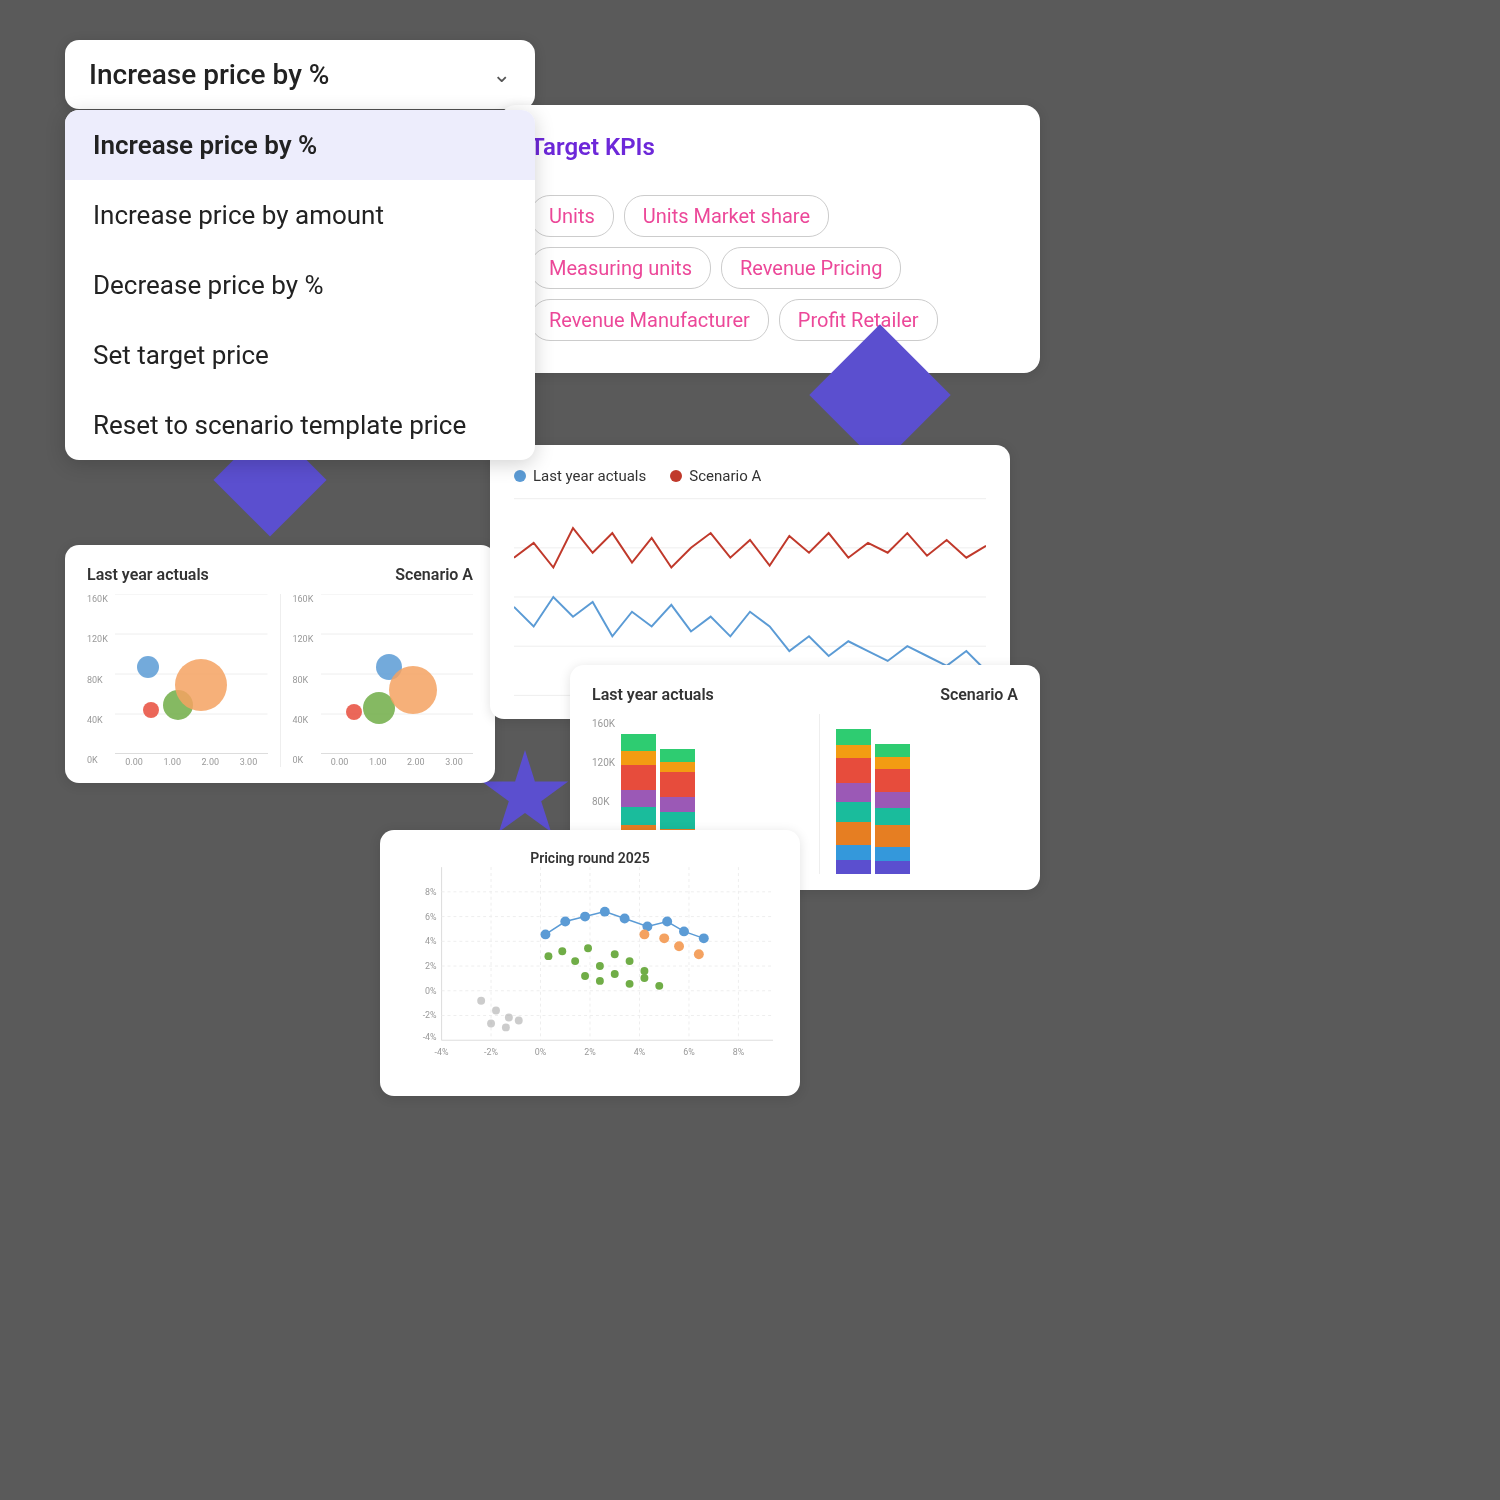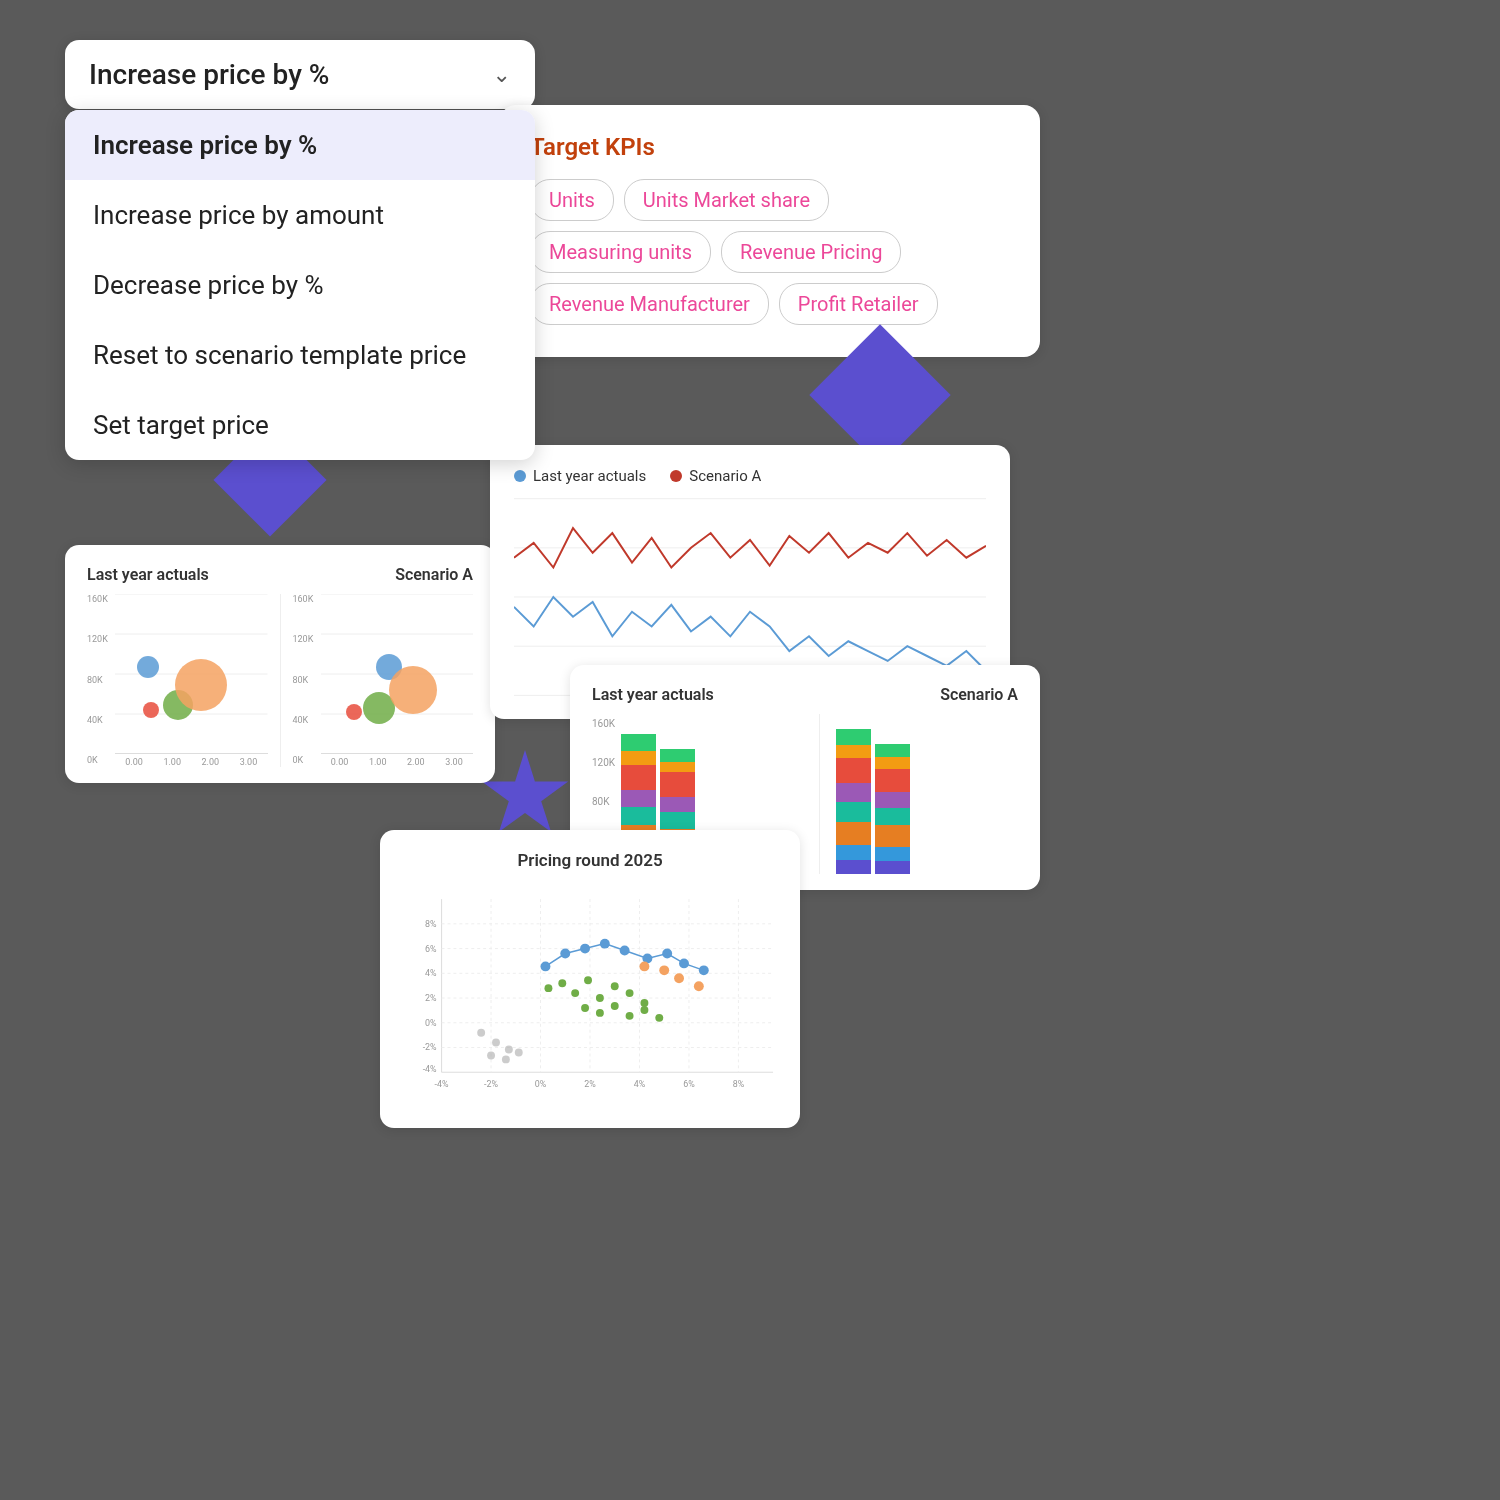--- a/index.html
+++ b/index.html
@@ -67,22 +67,22 @@
       left: 500px;
       width: 540px;
       background: white;
       border-radius: 16px;
       padding: 28px 30px 32px;
       box-shadow: 0 2px 12px rgba(0,0,0,0.12);
     }
     .kpi-title {
       font-size: 24px;
       font-weight: 600;
-      color: #c2410c;
-      margin-bottom: 18px;
+      color: #6d28d9;
+      margin-bottom: 34px;
     }
     .kpi-tags {
       display: flex;
       flex-wrap: wrap;
       gap: 10px;
     }
     .kpi-tag {
       border: 1.5px solid #ccc;
       border-radius: 20px;
       padding: 8px 18px;
@@ -210,25 +210,25 @@
       position: absolute;
       top: 830px;
       left: 380px;
       width: 420px;
       background: white;
       border-radius: 14px;
       padding: 20px 22px 16px;
       box-shadow: 0 2px 12px rgba(0,0,0,0.12);
     }
     .scatter-title {
-      font-size: 17px;
+      font-size: 14px;
       font-weight: 600;
       color: #333;
       text-align: center;
-      margin-bottom: 28px;
+      margin-bottom: 0;
     }
     .scatter-svg {
       width: 100%;
       height: 210px;
     }
 
     
     .diamond-large {
       position: absolute;
       width: 100px;
@@ -244,22 +244,22 @@
 
 <div class="dropdown-trigger">
   <span class="dropdown-trigger-text">Increase price by %</span>
   <span class="dropdown-chevron">⌄</span>
 </div>
 
 <div class="dropdown-menu">
 <div class="dropdown-item">Increase price by %</div>
     <div class="dropdown-item">Increase price by amount</div>
     <div class="dropdown-item">Decrease price by %</div>
+    <div class="dropdown-item">Set target price</div>
     <div class="dropdown-item">Reset to scenario template price</div>
-    <div class="dropdown-item">Set target price</div>
   </div>
 
 <div class="kpi-card">
   <div class="kpi-title">Target KPIs</div>
   <div class="kpi-tags">
   <span class="kpi-tag">Units</span>
       <span class="kpi-tag">Units Market share</span>
       <span class="kpi-tag">Measuring units</span>
       <span class="kpi-tag">Revenue Pricing</span>
       <span class="kpi-tag">Revenue Manufacturer</span>

